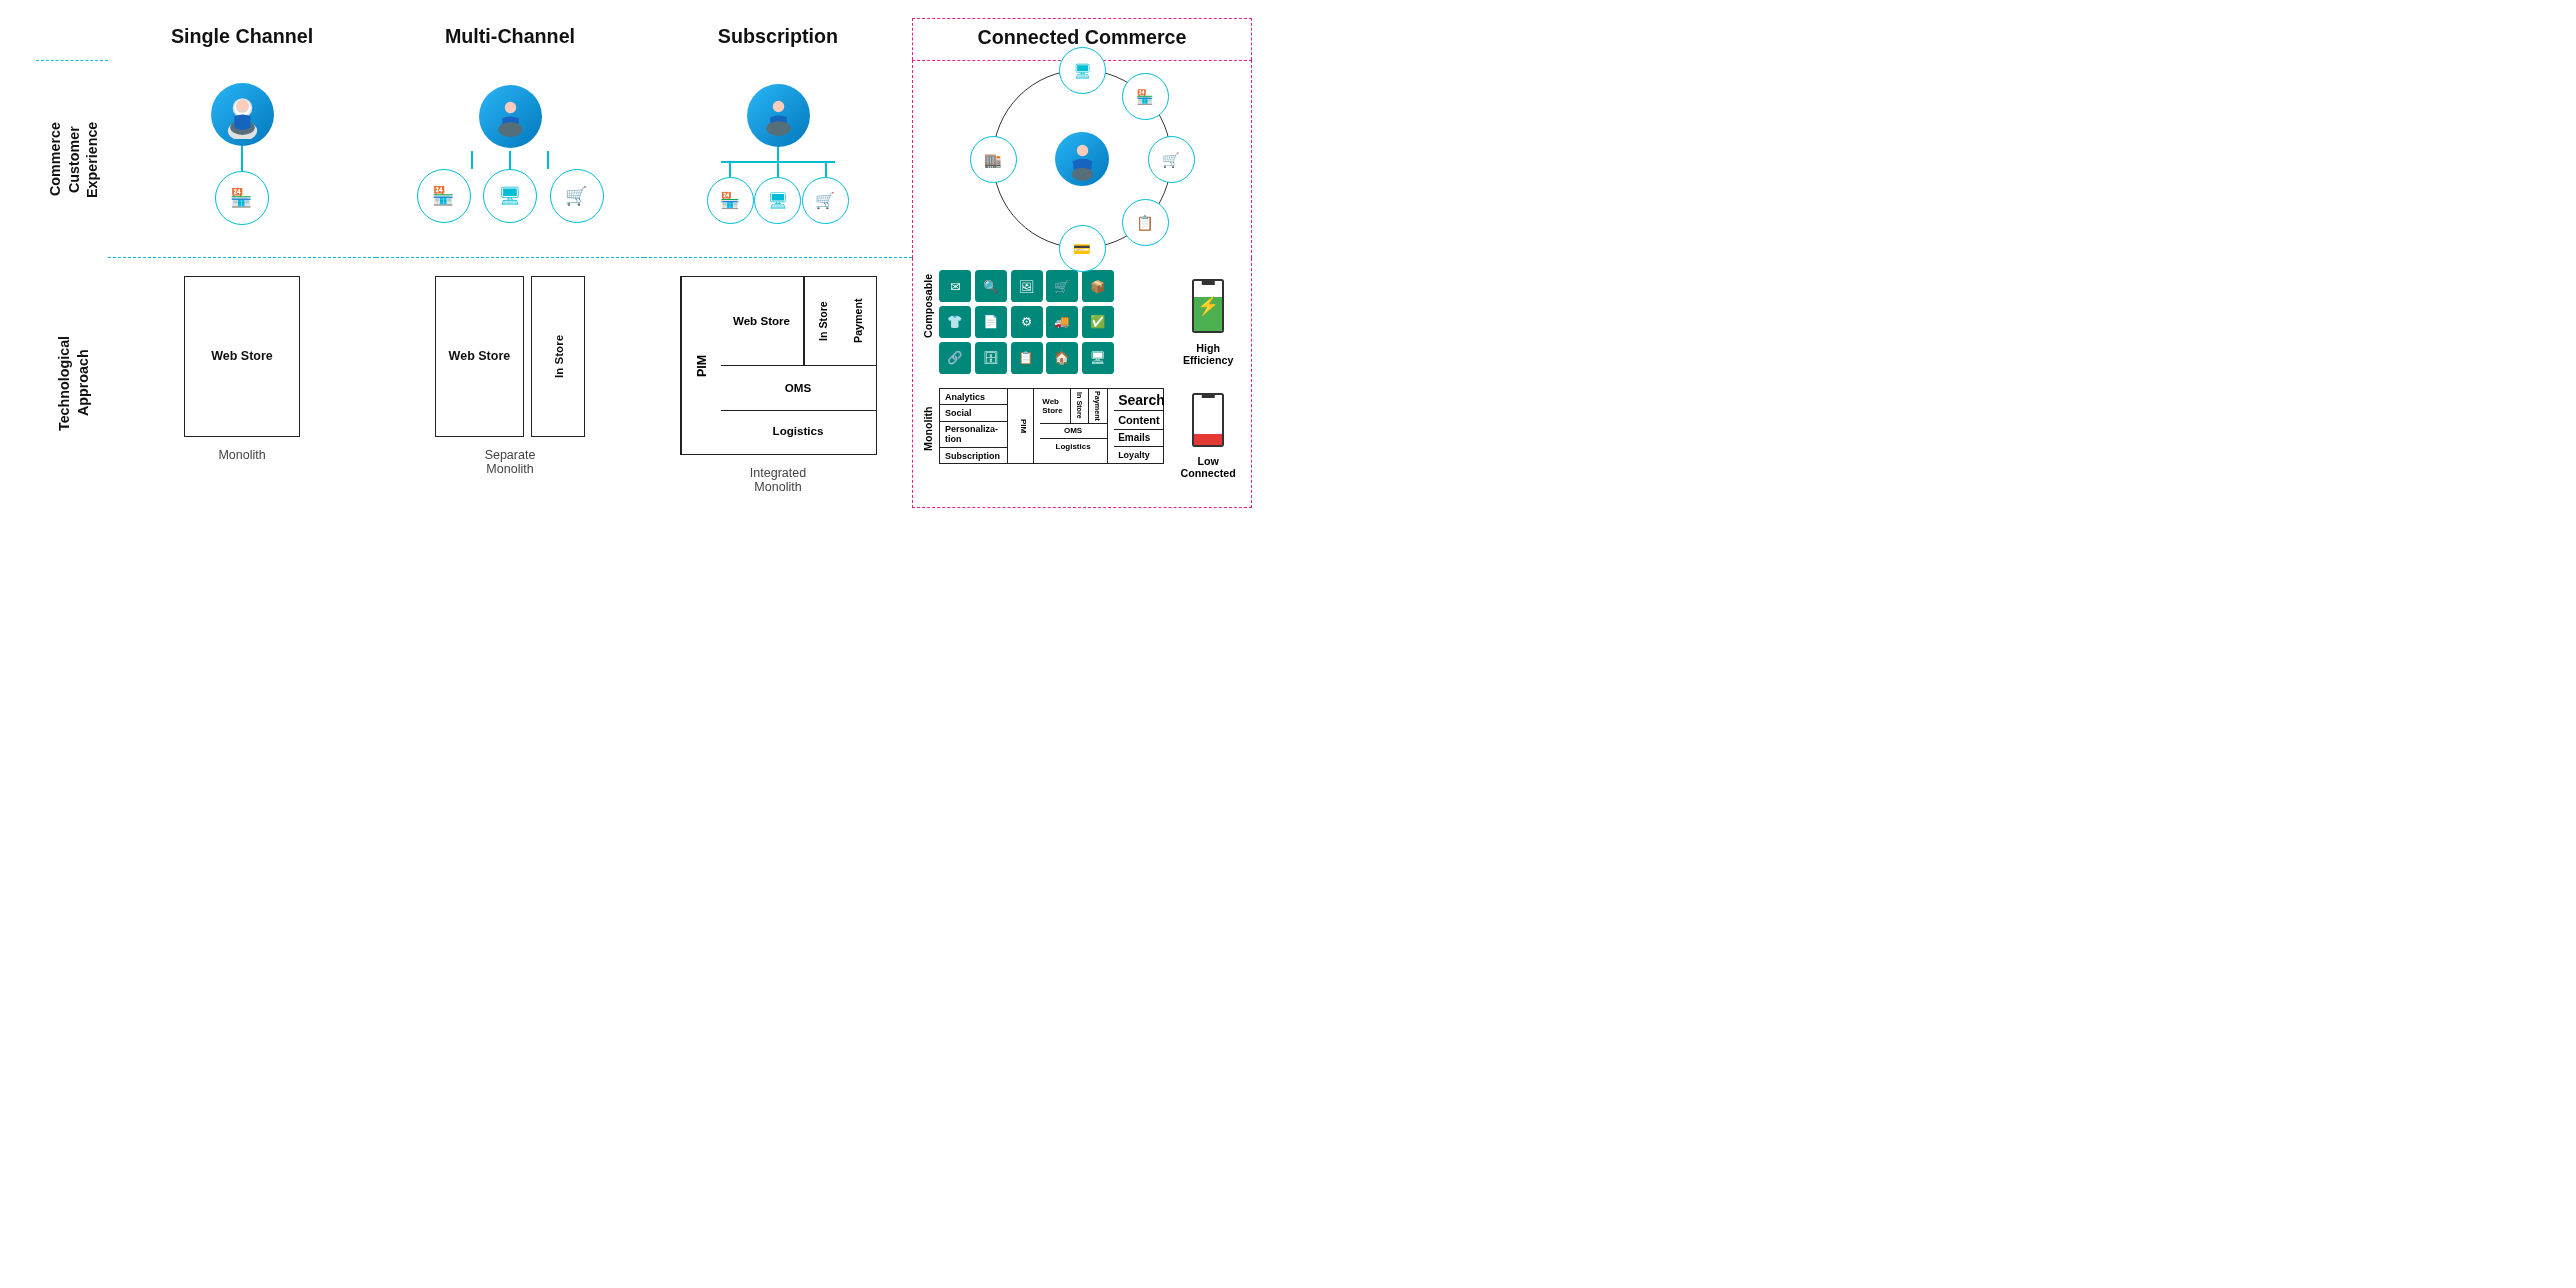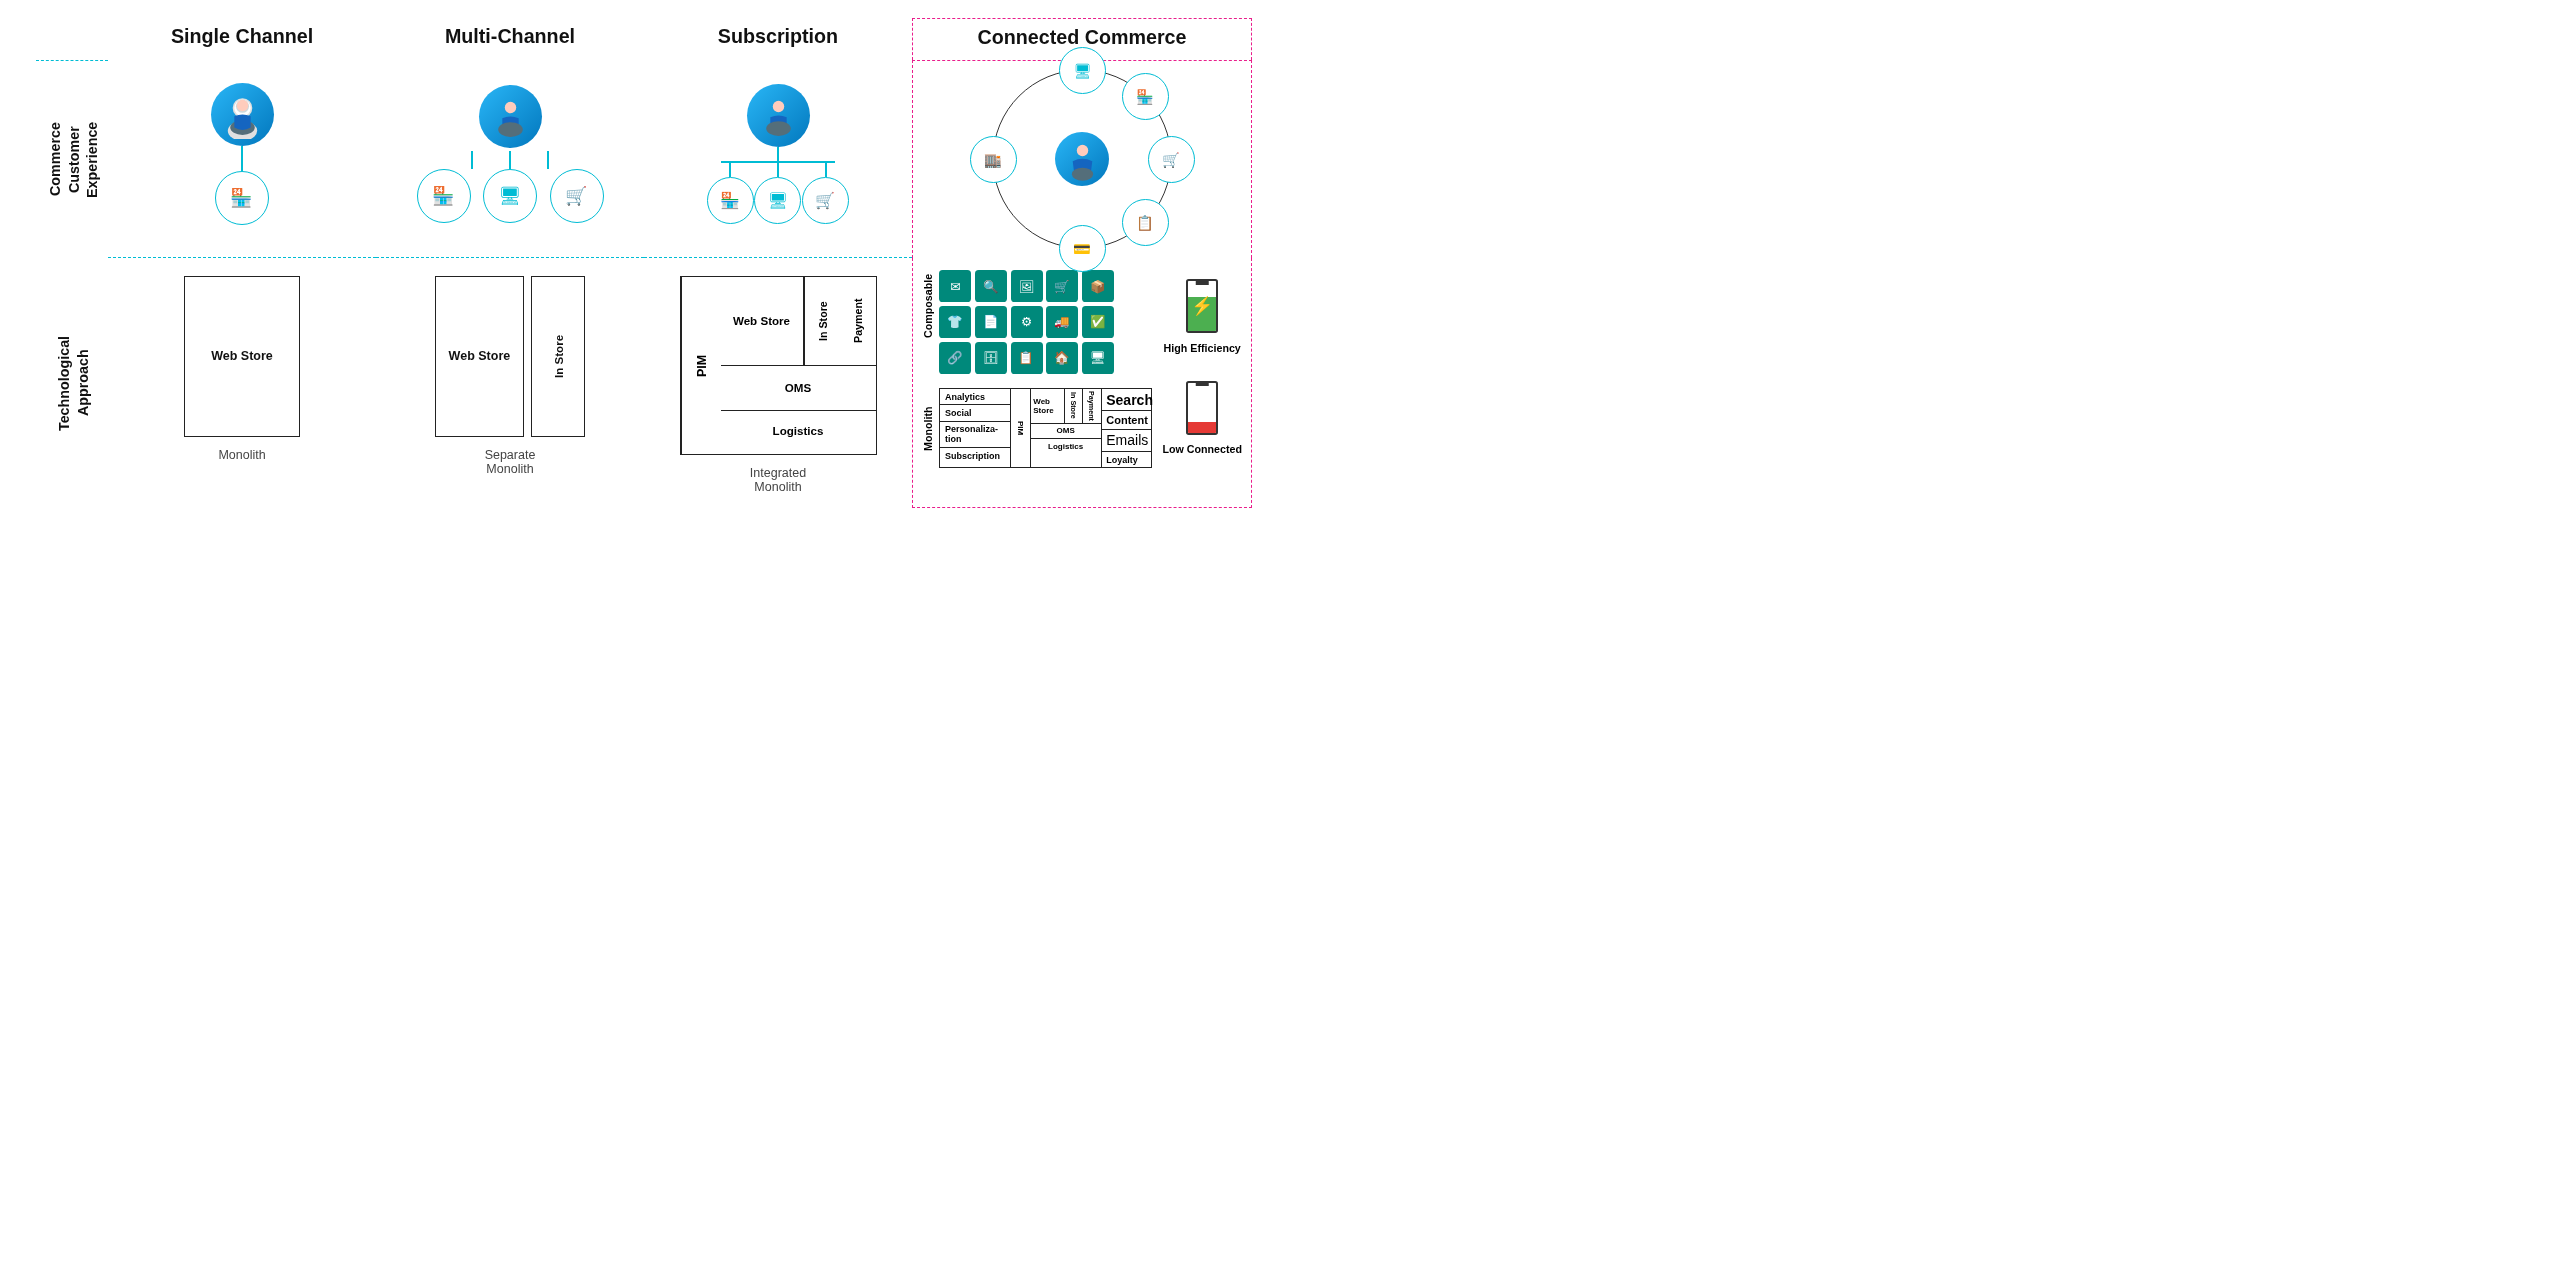--- a/index.html
+++ b/index.html
@@ -470,21 +470,21 @@
             <div class="comp-icon">🗄</div>
             <div class="comp-icon">📋</div>
             <div class="comp-icon">🏠</div>
             <div class="comp-icon">🖥</div>
           </div>
         </div>
 
         <div style="display:flex;align-items:flex-start;gap:5.4px;">
           <div style="font-size:10.7px;font-weight:700;writing-mode:vertical-rl;transform:rotate(180deg);height:81px;display:flex;align-items:center;justify-content:center;">Monolith</div>
 
-          <div style="border:1.3px solid #222;display:flex;font-size:9px;">
+          <div style="border:1.3px solid #222;display:flex;font-size:9px;gap:6px;">
 
             <div style="border-right:1.3px solid #222;display:flex;flex-direction:column;min-width:63px;">
               <div style="border-bottom:1.3px solid #222;padding:2.7px 4.5px;font-size:9px;font-weight:600;">Analytics</div>
               <div style="border-bottom:1.3px solid #222;padding:2.7px 4.5px;font-size:9px;font-weight:600;">Social</div>
               <div style="border-bottom:1.3px solid #222;padding:2.7px 4.5px;font-size:9px;font-weight:600;">Personaliza-
 tion</div>
               <div style="padding:2.7px 4.5px;font-size:9px;font-weight:600;">Subscription</div>
             </div>
 
             <div style="border-right:1.3px solid #222;display:flex;align-items:center;justify-content:center;width:19.7px;font-size:8px;font-weight:700;writing-mode:vertical-rl;padding:1.8px;">PIM</div>
@@ -496,21 +496,21 @@
                 <div style="width:18px;border-right:1.3px solid #222;font-size:7.2px;font-weight:600;writing-mode:vertical-rl;display:flex;align-items:center;justify-content:center;padding:1.8px;">In Store</div>
                 <div style="width:18px;font-size:7.2px;font-weight:600;writing-mode:vertical-rl;display:flex;align-items:center;justify-content:center;padding:1.8px;">Payment</div>
               </div>
               <div style="border-bottom:1.3px solid #222;padding:2.7px;font-size:8px;font-weight:600;display:flex;align-items:center;justify-content:center;">OMS</div>
               <div style="padding:2.7px;font-size:8px;font-weight:600;display:flex;align-items:center;justify-content:center;">Logistics</div>
             </div>
 
             <div style="display:flex;flex-direction:column;min-width:49px;">
               <div style="border-bottom:1.3px solid #222;padding:2.7px 4.5px;font-size:14px;font-weight:600;">Search</div>
               <div style="border-bottom:1.3px solid #222;padding:2.7px 4.5px;font-size:11px;font-weight:600;">Content</div>
-              <div style="border-bottom:1.3px solid #222;padding:2.7px 4.5px;font-size:14px;font-weight:400;">Emails</div>
+              <div style="border-bottom:1.3px solid #222;padding:2.7px 4.5px;font-size:10px;font-weight:700;">Emails</div>
               <div style="padding:2.7px 4.5px;font-size:9px;font-weight:600;">Loyalty</div>
             </div>
           </div>
         </div>
       </div>
 
       <div style="display:flex;flex-direction:column;gap:27px;align-items:center;justify-content:center;padding-top:9px;">
         <div class="efficiency-badge">
           <div style="position:relative;width:32px;height:57px;">
             <div style="width:32px;height:54px;border:2.7px solid #333;border-radius:2.7px;position:relative;overflow:hidden;display:flex;flex-direction:column;justify-content:flex-end;">

